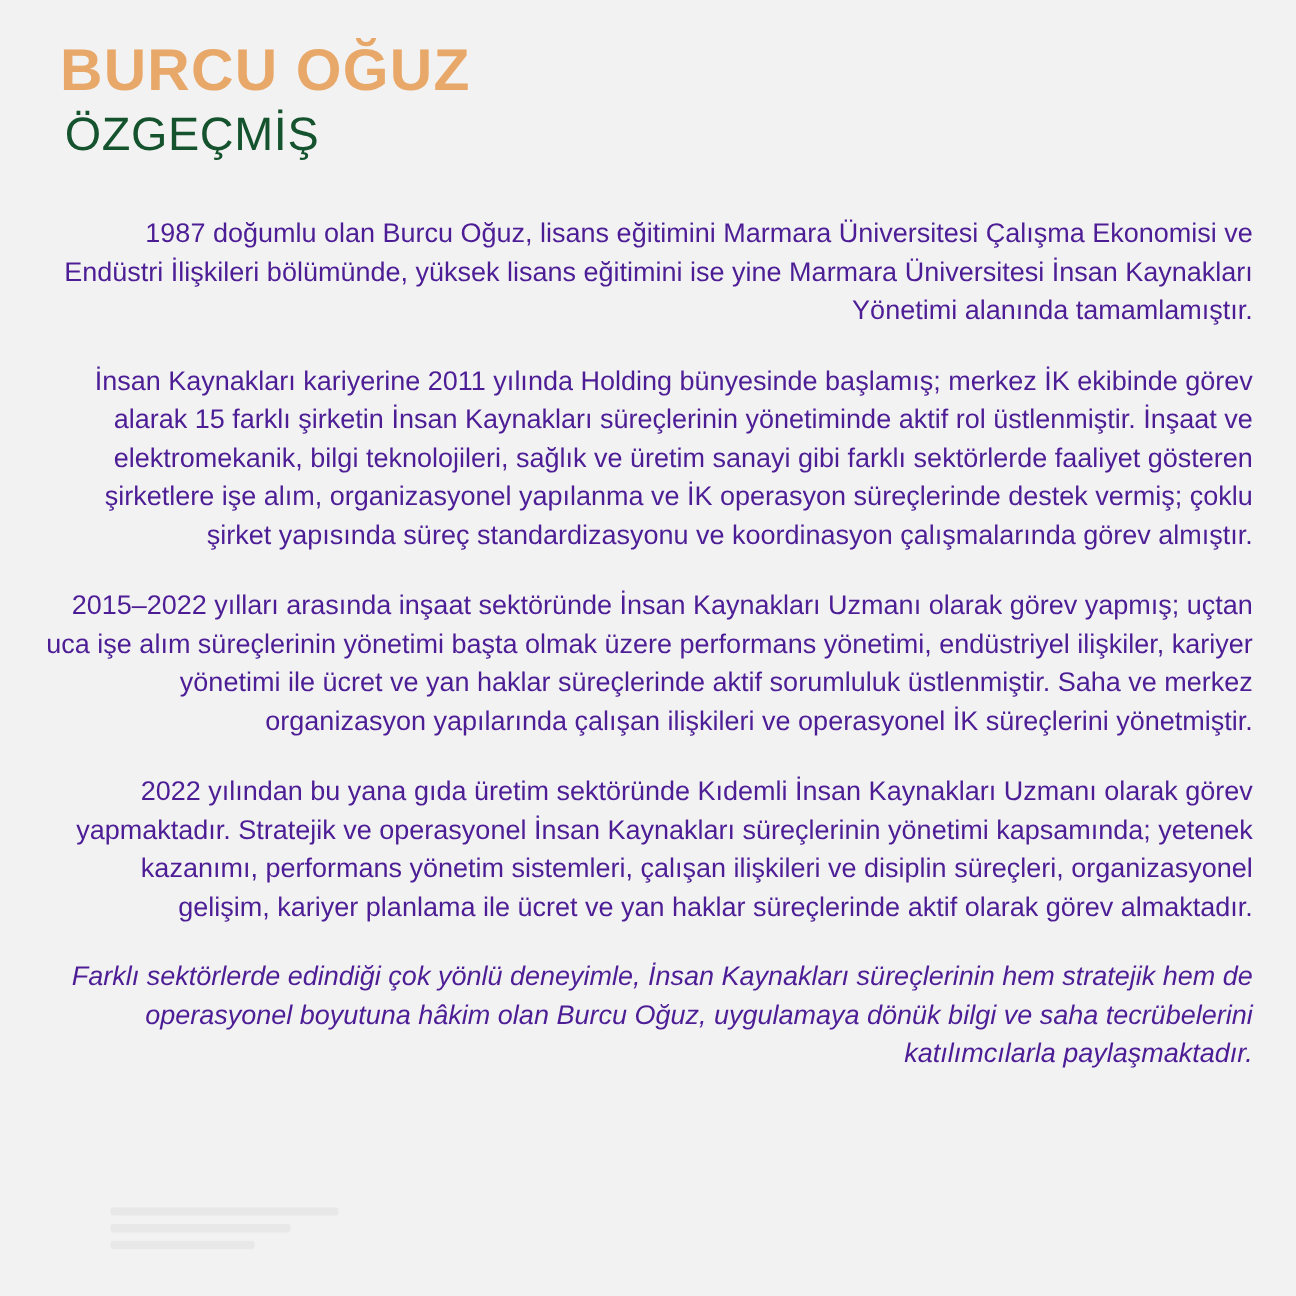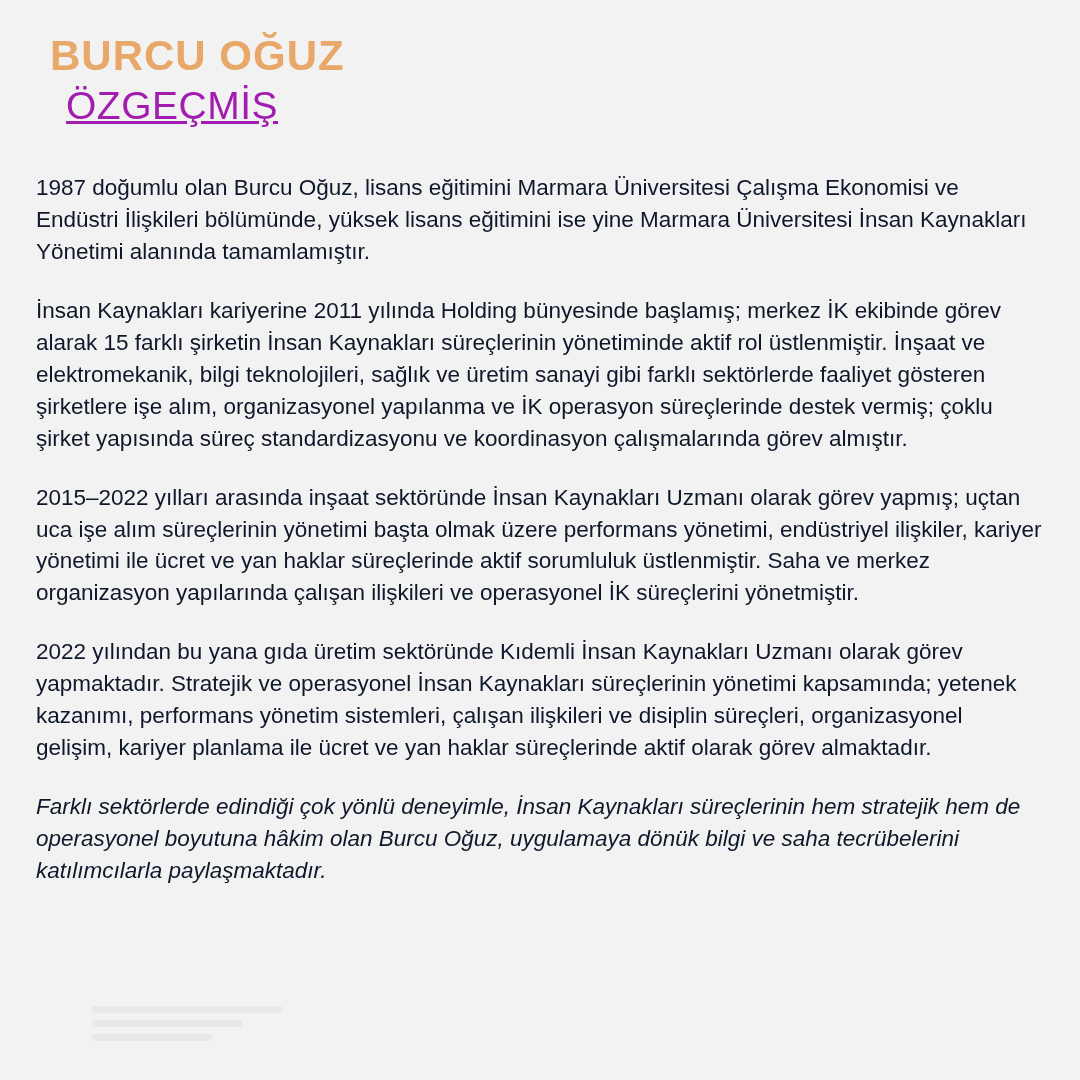--- a/index.html
+++ b/index.html
@@ -19,45 +19,44 @@
     width: 1080px;
     height: 1080px;
     box-sizing: border-box;
     padding: 34px 26px 0 26px;
     position: relative;
   }
   .header {
     padding-left: 24px;
   }
   .name {
-    font-size: 42px;
+    font-size: 49px;
     font-weight: bold;
     letter-spacing: 1px;
     color: #e8a869;
     line-height: 1.05;
     margin: 0;
     text-transform: uppercase;
   }
   .subtitle {
     font-size: 39px;
     font-weight: normal;
-    color: #a21caf;
-    margin: 6px 0 0 16px;
+    color: #14532d;
+    margin: 6px 0 0 4px;
     letter-spacing: 0.5px;
-    text-decoration: underline;
   }
   .body-copy {
     margin-top: 44px;
     padding: 0 10px;
   }
   .para {
     font-size: 22.5px;
     line-height: 1.42;
-    text-align: left;
-    color: #0f172a;
+    text-align: right;
+    color: #4c1d95;
     margin: 0 0 27px 0;
   }
   .para:last-child {
     margin-bottom: 0;
     font-style: italic;
   }
   .watermark {
     position: absolute;
     left: 92px;
     bottom: 12px;

